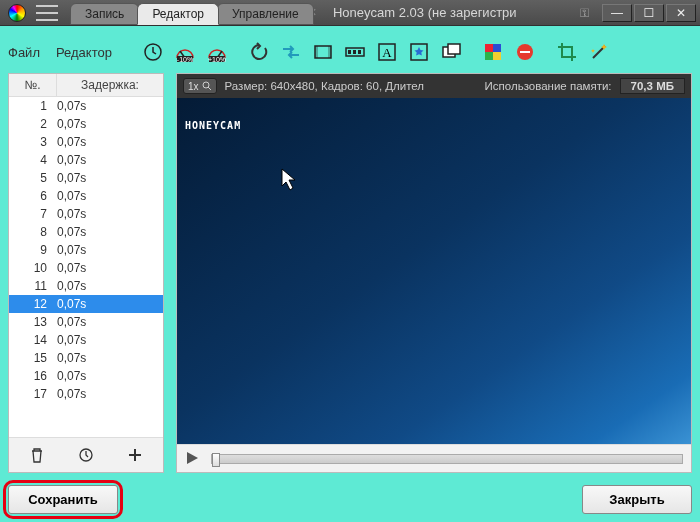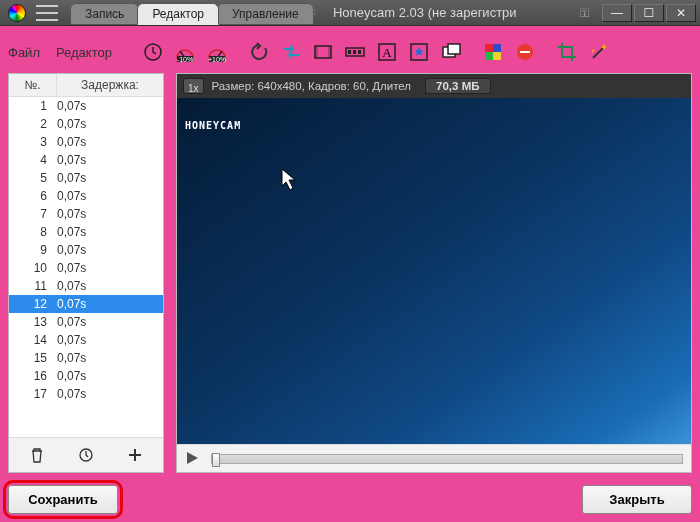--- a/index.html
+++ b/index.html
@@ -13,21 +13,21 @@
   .tabs { display: flex; align-items: flex-end; height: 100%; margin-left: 6px; }
   .tab { background: #888; border: 1px solid #555; border-radius: 6px 6px 0 0; margin-right: -2px; height: 22px; padding: 3px 14px 0 14px; font-size: 12px; color: #222; cursor: pointer; position: relative; }
   .tab.active { background: #eaeaea; border-bottom: 1px solid #eaeaea; z-index: 2; }
   .tab-close { color: #888; font-size: 11px; margin-left: -4px; margin-right: 8px; align-self: center; cursor: pointer; }
   
   .title-text { color: #d7d7d7; font-size: 13px; margin-left: 8px; flex: 1; white-space: nowrap; overflow: hidden; }
   .key-ico { width: 16px; color: #aaa; margin-right: 4px; }
   .win-controls { display: flex; gap: 0; }
   .win-btn { width: 30px; height: 18px; border: 1px outset #777; background: #5c5c5c; color: #eee; display: flex; align-items: center; justify-content: center; margin-left: 2px; font-size: 12px; cursor: pointer; }
   
-  .content { height: calc(522px - 26px); background: #ec4899; display: flex; flex-direction: column; padding: 5px 8px 8px 8px; }
+  .content { height: calc(522px - 26px); background: #5eead4; display: flex; flex-direction: column; padding: 5px 8px 8px 8px; }
   
   .toolbar { display: flex; align-items: center; height: 42px; }
   .menubar { display: flex; gap: 16px; margin-right: 28px; }
   .menu-item { color: #333; font-size: 13px; cursor: pointer; }
   
   .tools { display: flex; gap: 6px; align-items: center; }
   .tool { width: 26px; height: 26px; display: flex; align-items: center; justify-content: center; cursor: pointer; }
   
   .work { flex: 1; display: flex; gap: 12px; min-height: 0; }
   
@@ -40,23 +40,23 @@
   .frame-row { display: flex; font-size: 12px; color: #333; cursor: pointer; }
   .frame-row.sel { background: #2d8ceb; color: #fff; }
   .frame-row .c1 { width: 48px; text-align: right; padding: 2px 10px 2px 0; }
   .frame-row .c2 { flex: 1; text-align: left; padding: 2px 18px 2px 0; }
   
   .left-tools { display: flex; justify-content: space-around; padding: 5px 4px; border-top: 1px solid #ddd; background: #f2f2f2; }
   .left-tools .tool { width: 24px; height: 24px; }
   
   .right { flex: 1; display: flex; flex-direction: column; border: 1px solid #bbb; background: #fff; }
   .infobar { height: 24px; background: #333; color: #ccc; display: flex; align-items: center; font-size: 11.5px; padding: 0 6px; gap: 8px; }
-  .zoom-b { background: #555; border: 1px solid #222; color: #ddd; border-radius: 3px; height: 16px; padding: 4px 4px; font-size: 10px; display: flex; align-items: center; gap: 3px; cursor: pointer; flex-direction: column; }
+  .zoom-b { background: #555; border: 1px solid #222; color: #ddd; border-radius: 3px; height: 16px; padding: 4px 4px; font-size: 10px; display: flex; align-items: center; gap: 3px; cursor: pointer; }
   .mem { margin-left: auto; }
-  .mem-box { background: #444; border: 1px solid #222; padding: 1px 10px; font-weight: bold; color: #ddd; margin-left: 6px; }
+  .mem-box { background: #444; border: 1px solid #222; padding: 1px 10px; font-weight: bold; color: #ddd; }
   
   .preview { flex: 1; background: linear-gradient(145deg, #041b36 0%, #0a3360 45%, #104a86 70%, #196cb5 90%, #3a92d4 100%); position: relative; }
   .wm { position: absolute; top: 22px; left: 8px; color: #fff; font: bold 10px monospace; letter-spacing: 1px; }
   .cursor-arrow { position: absolute; top: 70px; left: 104px; }
   
   .controls { height: 28px; display: flex; align-items: center; padding: 0 8px; gap: 10px; background: #f2f2f2; border-top: 1px solid #ddd; }
   .play-btn { width: 16px; height: 16px; cursor: pointer; }
   .seek { flex: 1; height: 10px; background: linear-gradient(#ddd,#ccc); border: 1px solid #aaa; position: relative; }
   .seek-thumb { position: absolute; left: 0; top: -2px; width: 8px; height: 14px; background: linear-gradient(#fefefe,#dcdcdc); border: 1px solid #888; }
   
@@ -298,20 +298,21 @@
     <div class="right">
       <div class="infobar">
         <span class="zoom-b">
             <span>1x</span>
             <svg width="10" height="10">
               <circle cx="4" cy="4" r="3" stroke="#ccc" fill="none"></circle>
               <path d="M6 6l3 3" stroke="#ccc"></path>
             </svg>
           </span>
         <span>Размер: 640x480, Кадров: 60, Длител</span>
+        <span class="mem">Использование памяти:</span>
         <span class="mem-box">70,3 МБ</span>
       </div>
       <div class="preview">
         <span class="wm">HONEYCAM</span>
         <svg class="cursor-arrow" width="18" height="24">
             <path d="M1 1 L1 18 L5 14 L9 22 L12 20 L8 12 L14 12 Z" fill="#fff" stroke="#000" stroke-width="1"></path>
           </svg>
       </div>
       <div class="controls">
         <span class="play-btn"><svg width="14" height="14">

